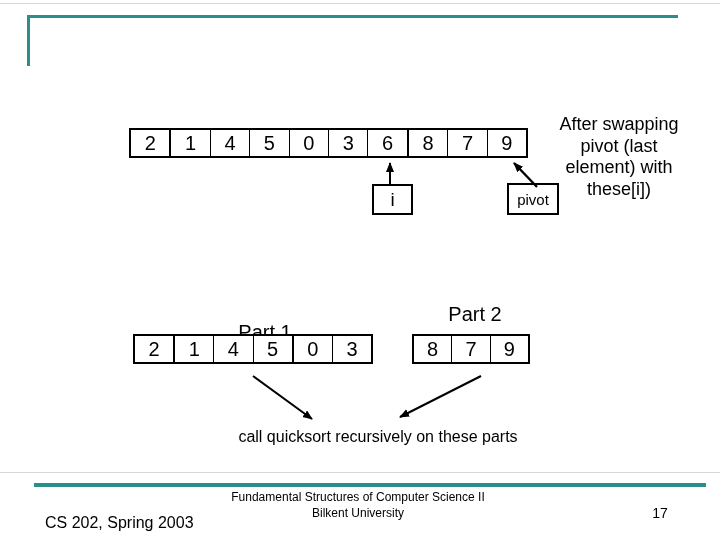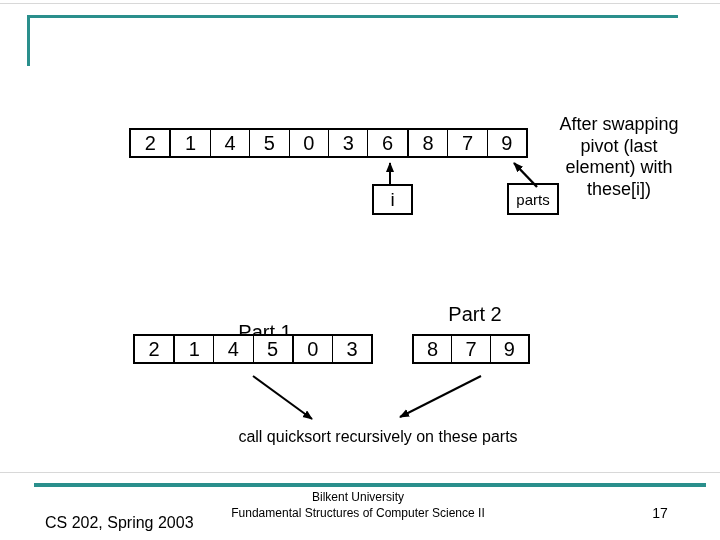--- a/index.html
+++ b/index.html
@@ -55,21 +55,21 @@
     <div class="cell thick">8</div>
     <div class="cell">7</div>
     <div class="cell">9</div>
   </div>
 
   <div class="tagbox" style="left:372px;top:184px;width:41px;height:31px;font-size:19px;">
     <span>i</span>
   </div>
 
   <div class="tagbox" style="left:507px;top:183px;width:52px;height:32px;font-size:15px;">
-    <span>parts</span>
+    <span>pivot</span>
   </div>
 
   <div class="annotation">
     <div>After swapping</div>
     <div>pivot (last</div>
     <div>element) with</div>
     <div>these[i])</div>
   </div>
 
   <div class="part-label" style="left:205px;top:322px;">Part 1</div>
@@ -99,18 +99,18 @@
       </marker>
     </defs>
     <line x1="390" y1="185" x2="390" y2="163" stroke="#000" stroke-width="2" marker-end="url(#ah)"></line>
     <line x1="537" y1="187" x2="514" y2="163" stroke="#000" stroke-width="2.4" marker-end="url(#ah)"></line>
     <line x1="253" y1="376" x2="312" y2="419" stroke="#000" stroke-width="2" marker-end="url(#ah)"></line>
     <line x1="481" y1="376" x2="400" y2="417" stroke="#000" stroke-width="2" marker-end="url(#ah)"></line>
   </svg>
 
   <div class="footer-left">CS 202, Spring 2003</div>
   <div class="footer-center">
+    <div>Fundamental Structures of Computer Science II</div>
     <div>Bilkent University</div>
-    <div>Fundamental Structures of Computer Science II</div>
   </div>
   <div class="footer-page">17</div>
 
 </div>
 
 </body></html>

